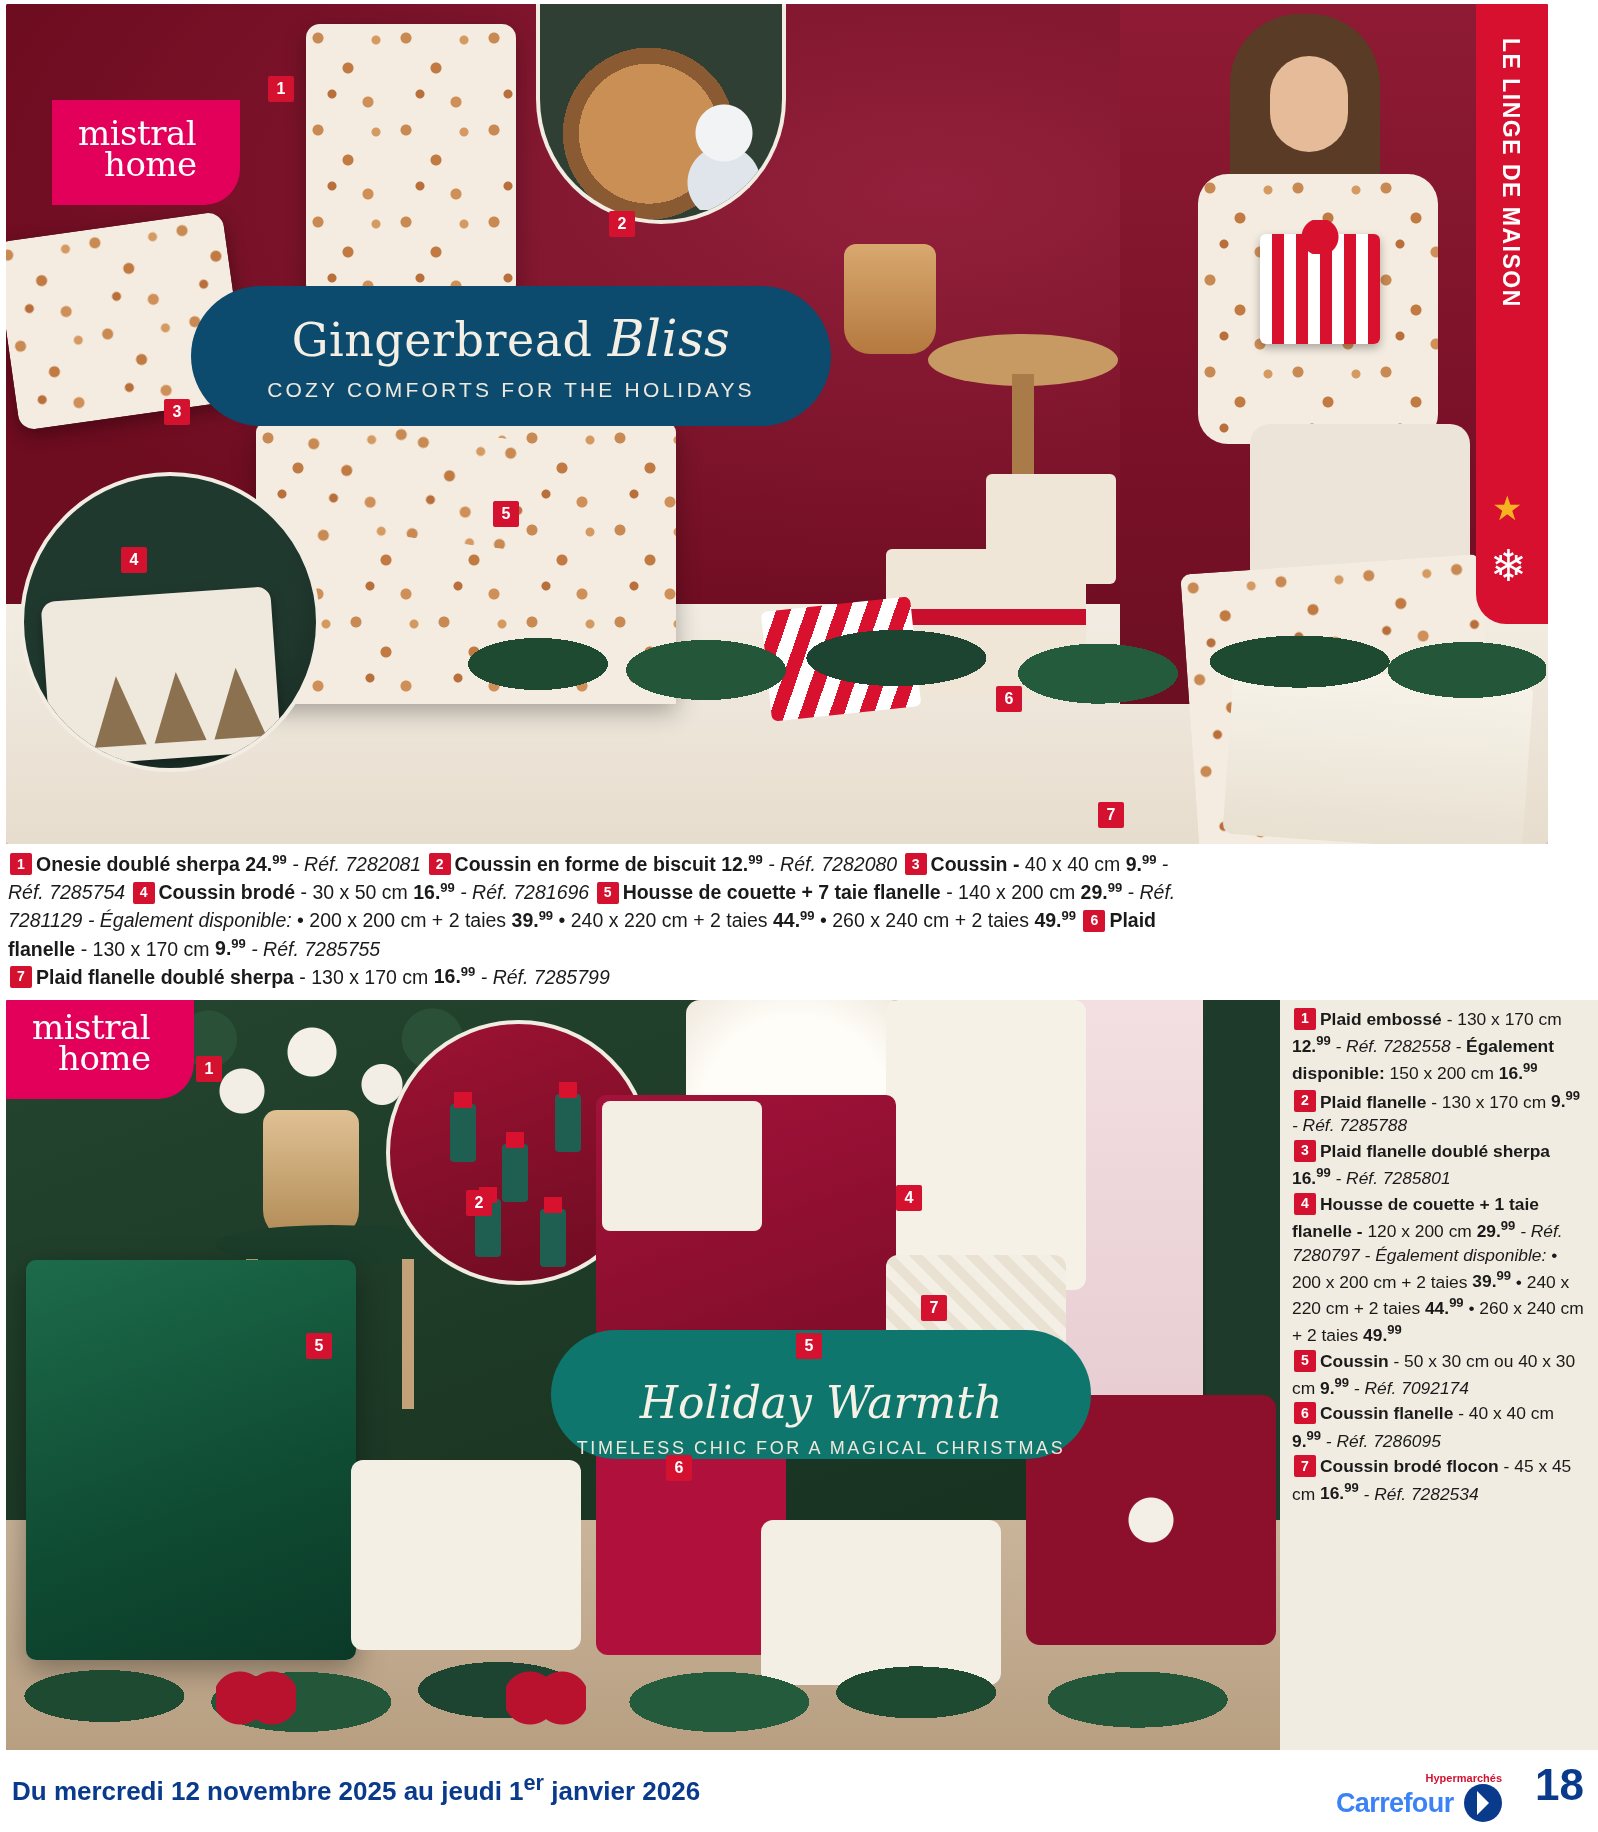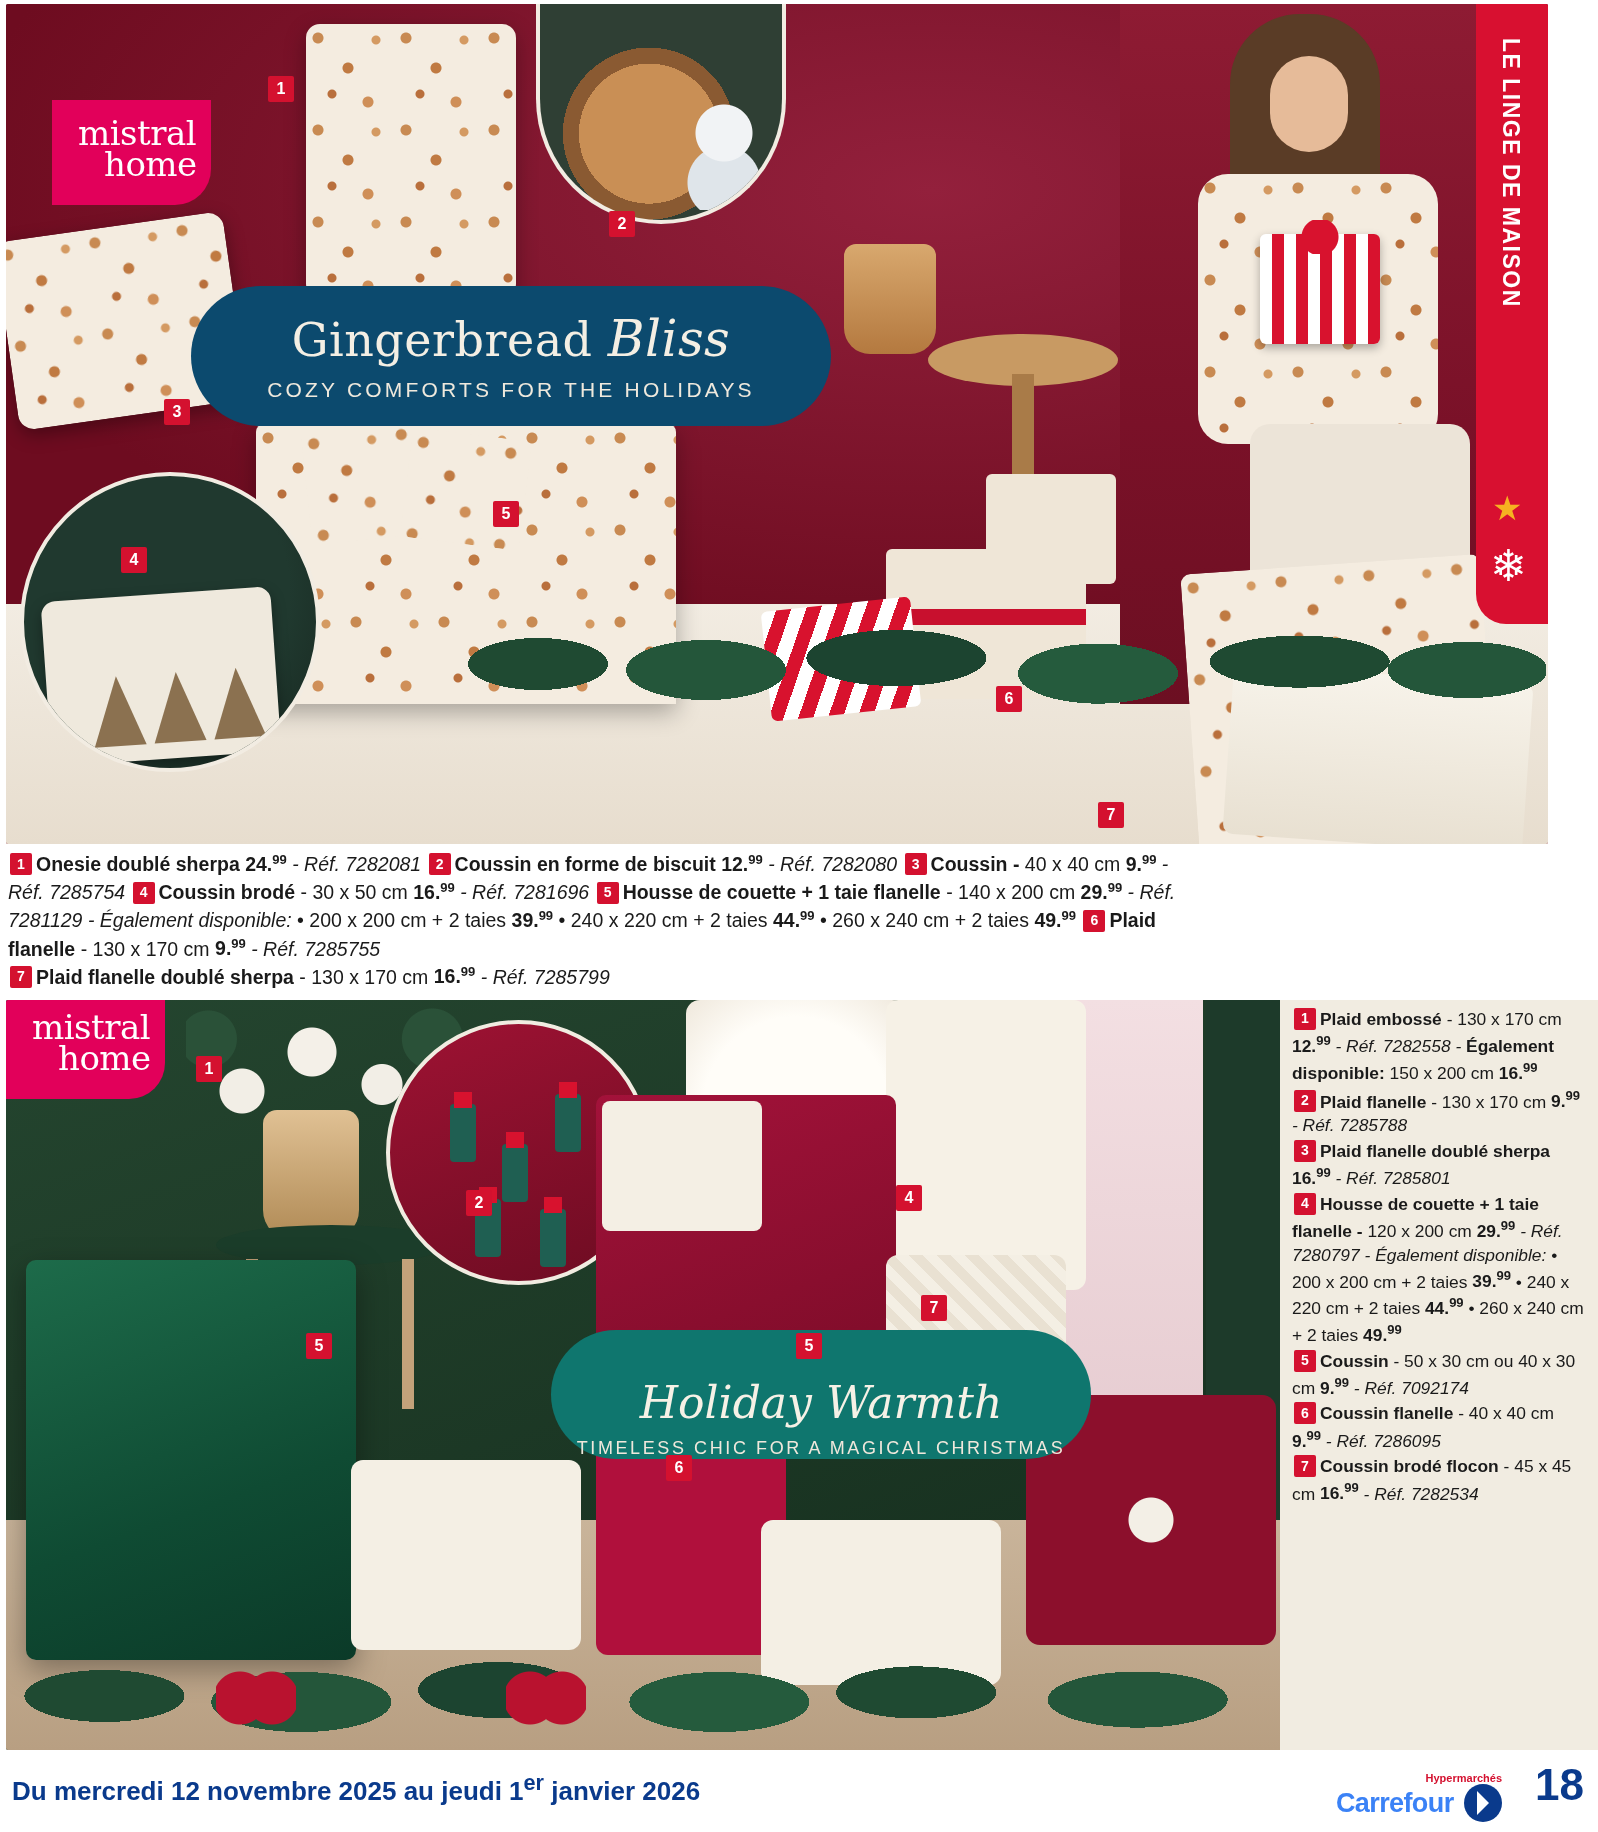--- a/index.html
+++ b/index.html
@@ -31,21 +31,21 @@
     position:absolute; left:0; top:0; width:100%; height:620px;
     background: radial-gradient(ellipse at 60% 30%, #93203c 0%, #6e0c20 75%);
   }
 
   
   .brand-badge {
     position:absolute;
     background:#e2005a;
     color:#fff;
     border-radius: 0 0 36px 0;
-    padding: 18px 14px 24px 26px;
+    padding: 18px 43px 24px 26px;
     font-family: "DejaVu Serif", serif;
     line-height: 0.92;
     letter-spacing: -0.5px;
   }
   .brand-badge .b1 { font-size: 34px; font-weight:400; display:block; }
   .brand-badge .b2 { font-size: 34px; font-weight:400; display:block; margin-left:26px; }
 
   
   .side-tab {
     position:absolute;
@@ -419,21 +419,21 @@
     <i>- Réf. 7282080</i>
     <span class="inum">3</span><b>Coussin -</b>
     <span>40 x 40 cm</span>
     <b><span>9.</span><span class="cents">99</span></b>
     <i>- Réf. 7285754</i>
     <span class="inum">4</span><b>Coussin brodé</b>
     <span>- 30 x 50 cm</span>
     <b><span>16.</span><span class="cents">99</span></b>
     <i>- Réf. 7281696</i>
     <span class="inum">5</span><b>Housse de couette</b>
-    <b>+ 1 taie flanelle</b>
+    <b>+ 7 taie flanelle</b>
     <span>- 140 x 200 cm</span>
     <b><span>29.</span><span class="cents">99</span></b>
     <i>- Réf. 7281129 - Également disponible:</i>
     <span>• 200 x 200 cm + 2 taies</span>
     <b><span>39.</span><span class="cents">99</span></b>
     <span>• 240 x 220 cm + 2 taies</span>
     <b><span>44.</span><span class="cents">99</span></b>
     <span>• 260 x 240 cm + 2 taies</span>
     <b><span>49.</span><span class="cents">99</span></b>
     <span class="inum">6</span><b>Plaid flanelle</b>

